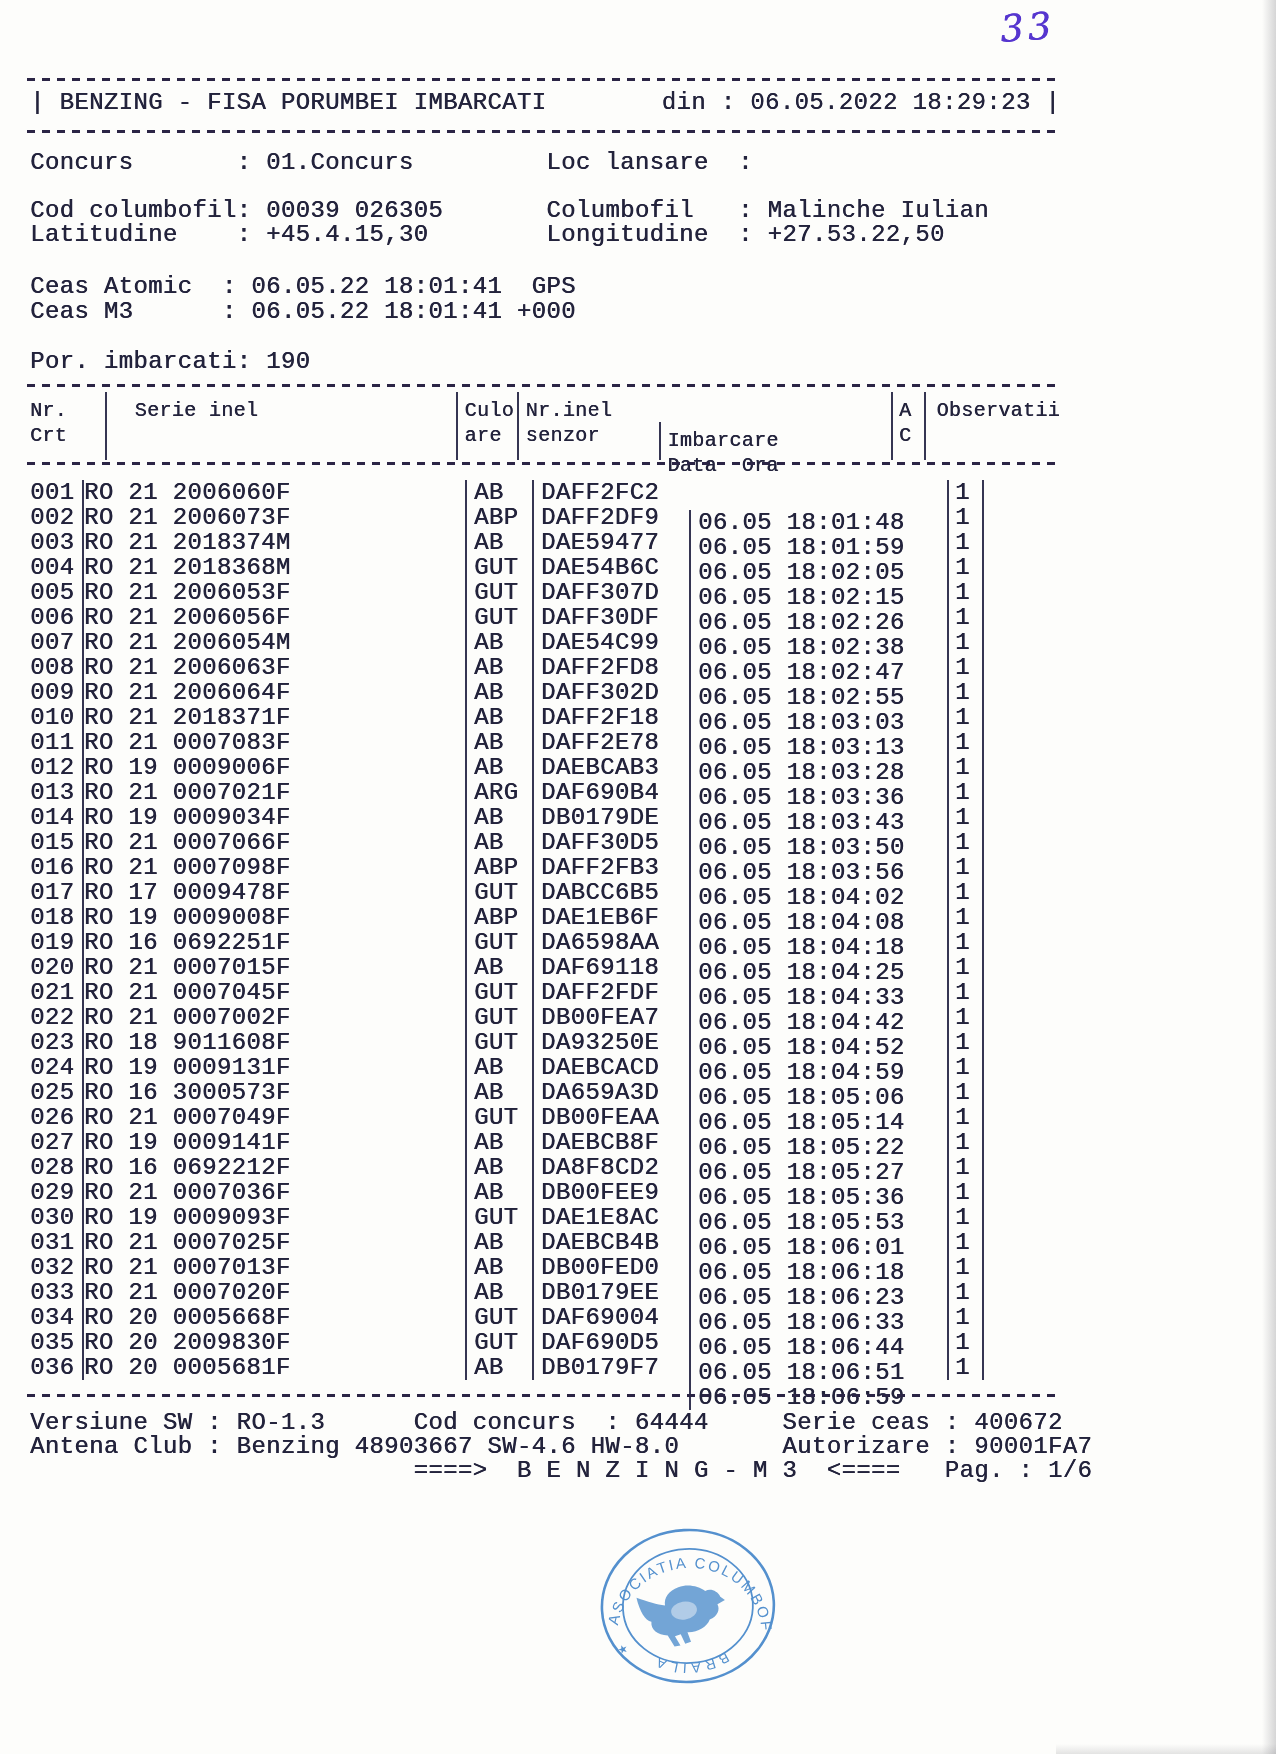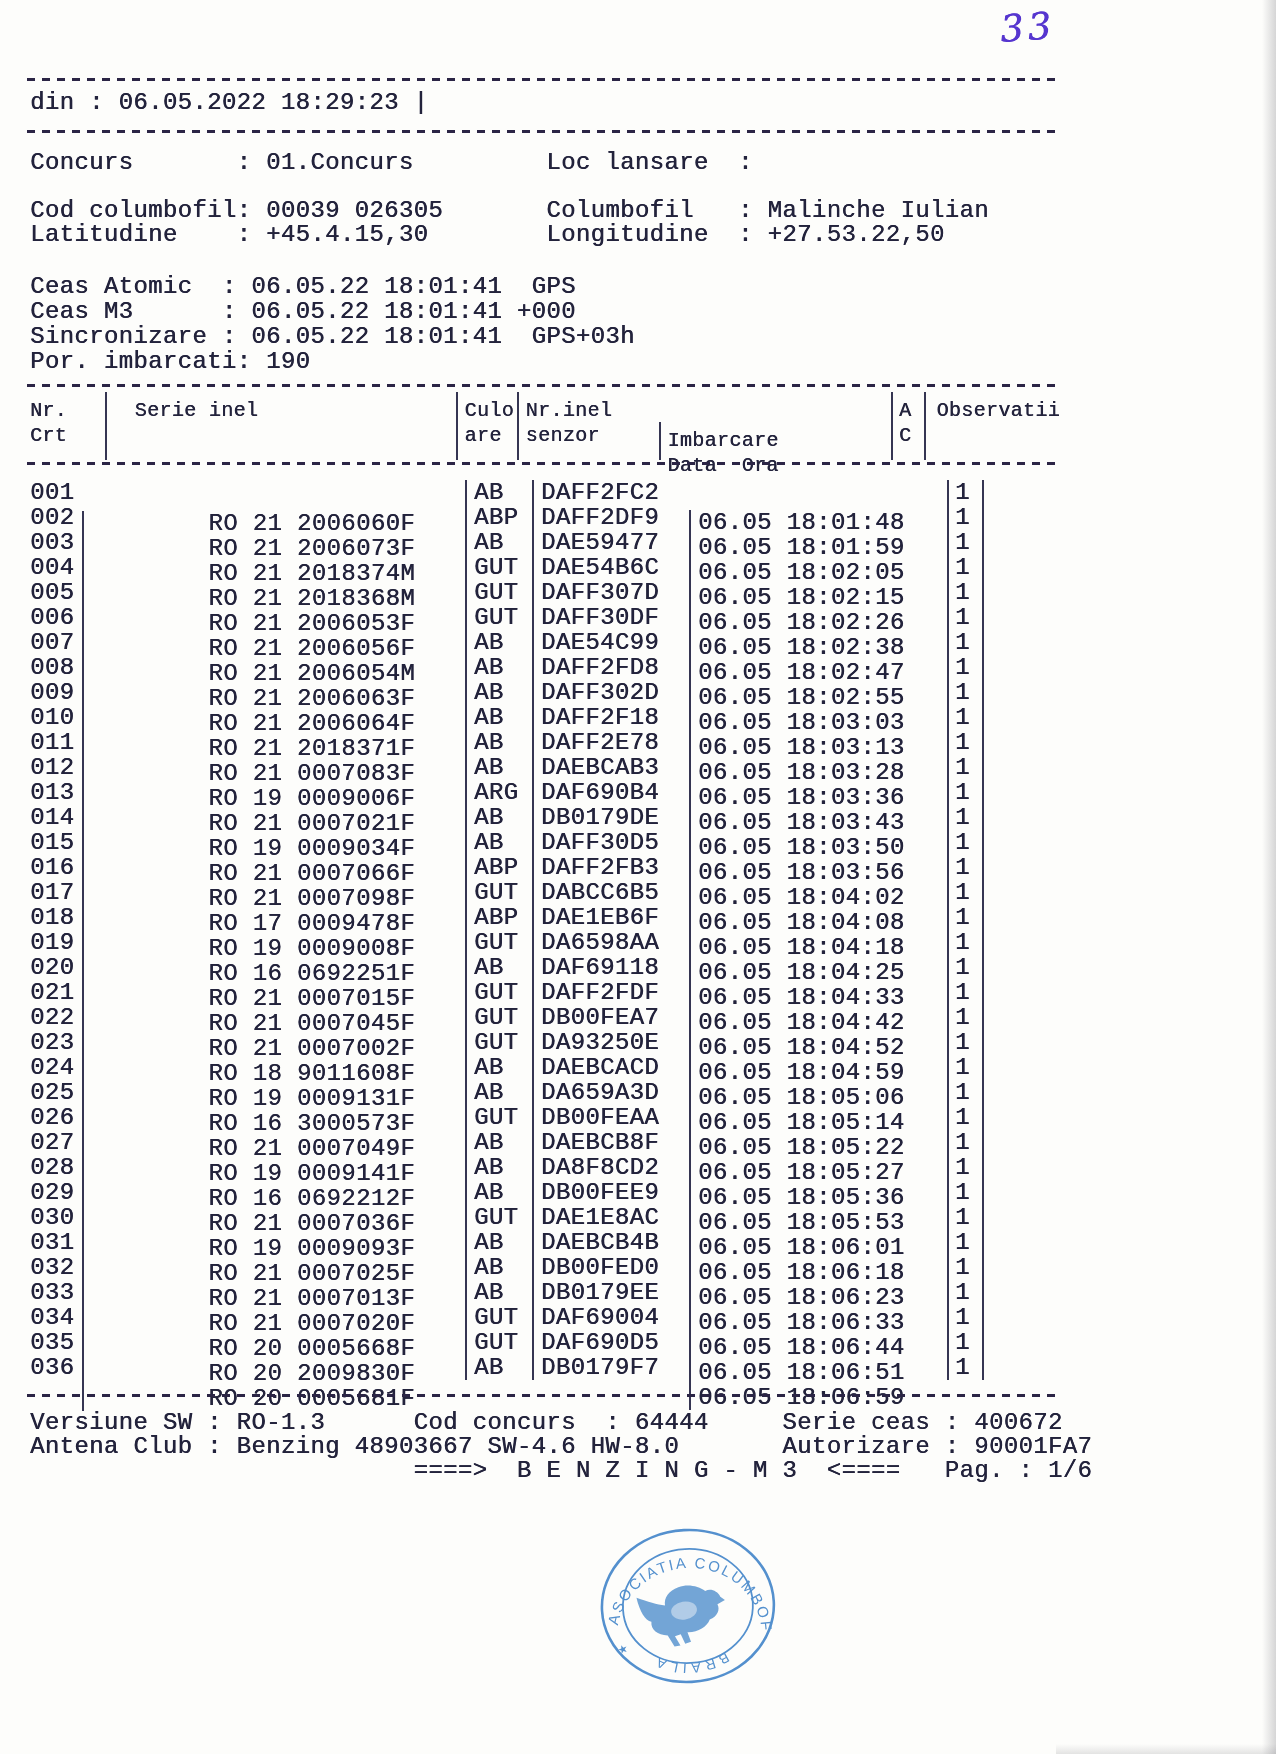--- a/index.html
+++ b/index.html
@@ -29,21 +29,21 @@
     font-size:24px;letter-spacing:0.35px;overflow:hidden;
   }
   .bl{border-left:2px solid #353552;}
   .c0{width:52px;}
   .c1{width:343px;}
   .c2{width:67px;margin-left:40px;}
   .c3{width:157px;}
   .c4{width:258px;margin-top:30px;}
   .c5{width:23px;}
   .c6{flex:1;}
-  .td.c1{text-align:right;padding-right:10px;margin-top:31px;}
+  .td.c1{text-align:left;padding-right:10px;}
   .th.c1{text-align:left;padding-left:28px;margin-left:28px;}
   .c2,.c3,.c4{padding-left:7px;}
   .c5{padding-left:6px;}
   .c6{padding-left:10px;margin-left:12px;}
   
   .handwritten{
     position:absolute;left:1000px;top:6px;
     font-family:"DejaVu Serif",serif;font-style:italic;font-weight:400;
     font-size:37px;letter-spacing:4px;color:#5636cf;
     transform:rotate(-4deg);text-shadow:0.5px 0 0 currentColor;
@@ -63,32 +63,32 @@
 </head>
 <body>
 
 <div id="page">
 
   <div class="handwritten">33</div>
 
   <div class="dashline" style="top:78px"></div>
 
   <div class="line flexrow" style="top:90px">
+    <span>| BENZING - FISA PORUMBEI IMBARCATI</span>
     <span>din : 06.05.2022 18:29:23 |</span>
   </div>
 
   <div class="dashline" style="top:130px"></div>
 
   <div class="line" style="top:150px">Concurs       : 01.Concurs         Loc lansare  :</div>
   <div class="line" style="top:198px">Cod columbofil: 00039 026305       Columbofil   : Malinche Iulian</div>
   <div class="line" style="top:222px">Latitudine    : +45.4.15,30        Longitudine  : +27.53.22,50</div>
 
   <div class="line" style="top:274px">Ceas Atomic  : 06.05.22 18:01:41  GPS</div>
   <div class="line" style="top:299px">Ceas M3      : 06.05.22 18:01:41 +000</div>
-  <div class="line" style="top:324px">Sincronizare : 06.05.22 18:01:41  GPS+03h</div>
   <div class="line" style="top:349px">Por. imbarcati: 190</div>
 
   <div class="dashline" style="top:384px"></div>
 
   <div class="thead">
     <div class="th c0">
       <div class="hl">Nr.</div>
       <div class="hl">Crt</div>
     </div>
     <div class="th c1 bl">

